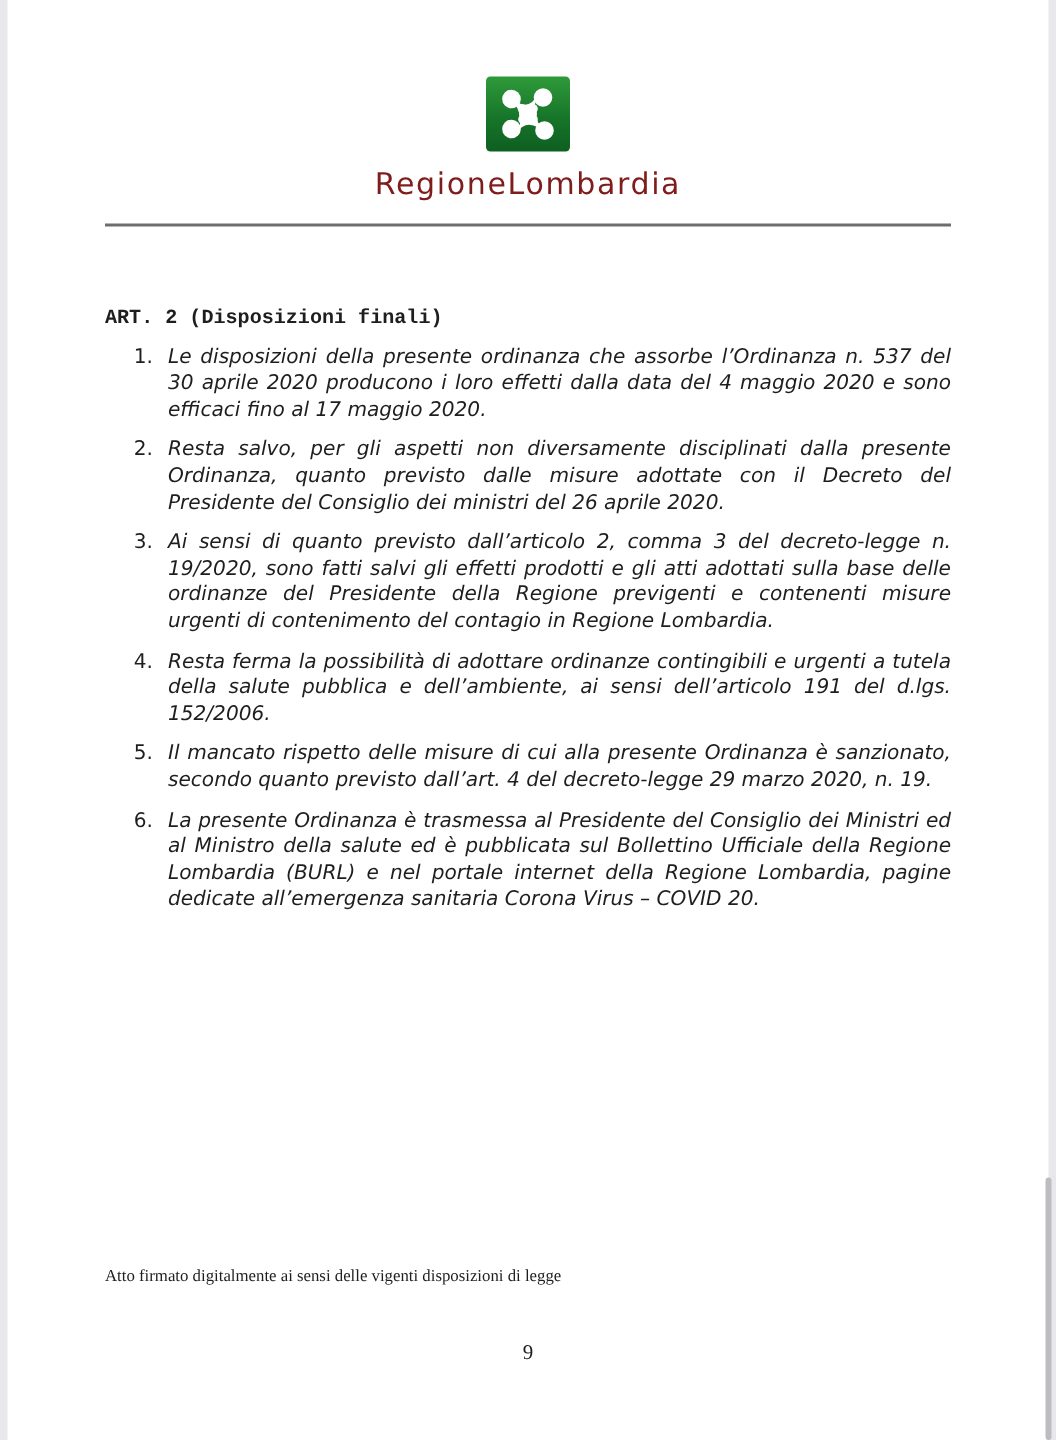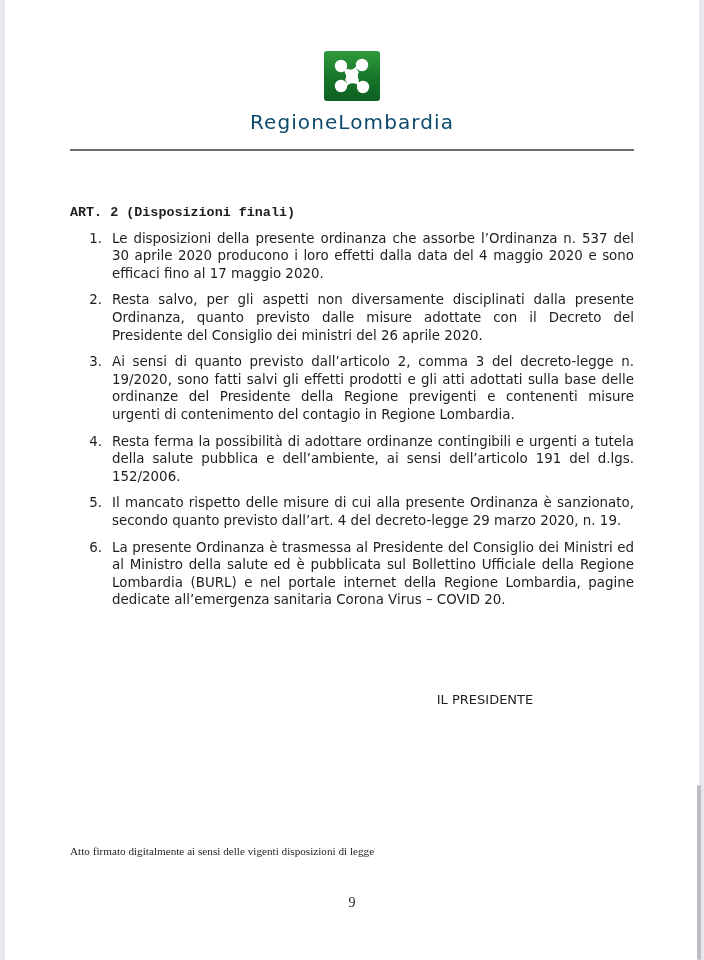--- a/index.html
+++ b/index.html
@@ -38,21 +38,21 @@
       border-radius: 3px;
       background: linear-gradient(180deg, #2f9a3a 0%, #17752a 55%, #0e5f21 100%);
       position: relative;
     }
     .logo-box svg { position: absolute; left: 0; top: 0; }
     .brand {
       margin-top: 5px;
       font-family: "DejaVu Sans", sans-serif;
       font-size: 20px;
       letter-spacing: 1.1px;
-      color: #0c4a6e;
+      color: #7f1d1d;
     }
     .rule {
       position: absolute; left: 70px; top: 149px; width: 564px; height: 2px;
       background: #6e6e6e;
     }
     .content {
       position: absolute; left: 70px; top: 172px; width: 564px;
       font-size: 13.4px;
       line-height: 17.6px;
     }
@@ -74,20 +74,21 @@
     .num {
       width: 42px;
       flex: 0 0 42px;
       text-align: right;
       padding-right: 10px;
       box-sizing: border-box;
     }
     .item-text {
       flex: 1;
       text-align: justify;
+      font-style: italic;
     }
     .signature {
       position: absolute; left: 400px; top: 691px; width: 170px;
       text-align: center;
       font-size: 13px;
       line-height: 18px;
     }
     .footer-note {
       position: absolute; left: 70px; top: 845px;
       font-size: 11.2px;
@@ -155,17 +156,16 @@
       <span class="item-text">Il mancato rispetto delle misure di cui alla presente Ordinanza è sanzionato, secondo quanto previsto dall’art. 4 del decreto-legge 29 marzo 2020, n. 19.</span>
     </li>
     <li class="list-item">
       <span class="num">6.</span>
       <span class="item-text">La presente Ordinanza è trasmessa al Presidente del Consiglio dei Ministri ed al Ministro della salute ed è pubblicata sul Bollettino Ufficiale della Regione Lombardia (BURL) e nel portale internet della Regione Lombardia, pagine dedicate all’emergenza sanitaria Corona Virus – COVID 20.</span>
     </li>
   </ol>
 </div>
 
 <div class="signature">
-  <div>IL PRESIDENTE</div>
 </div>
 
 <div class="footer-note">Atto firmato digitalmente ai sensi delle vigenti disposizioni di legge</div>
 <div class="page-number">9</div>
 
 </body></html>

